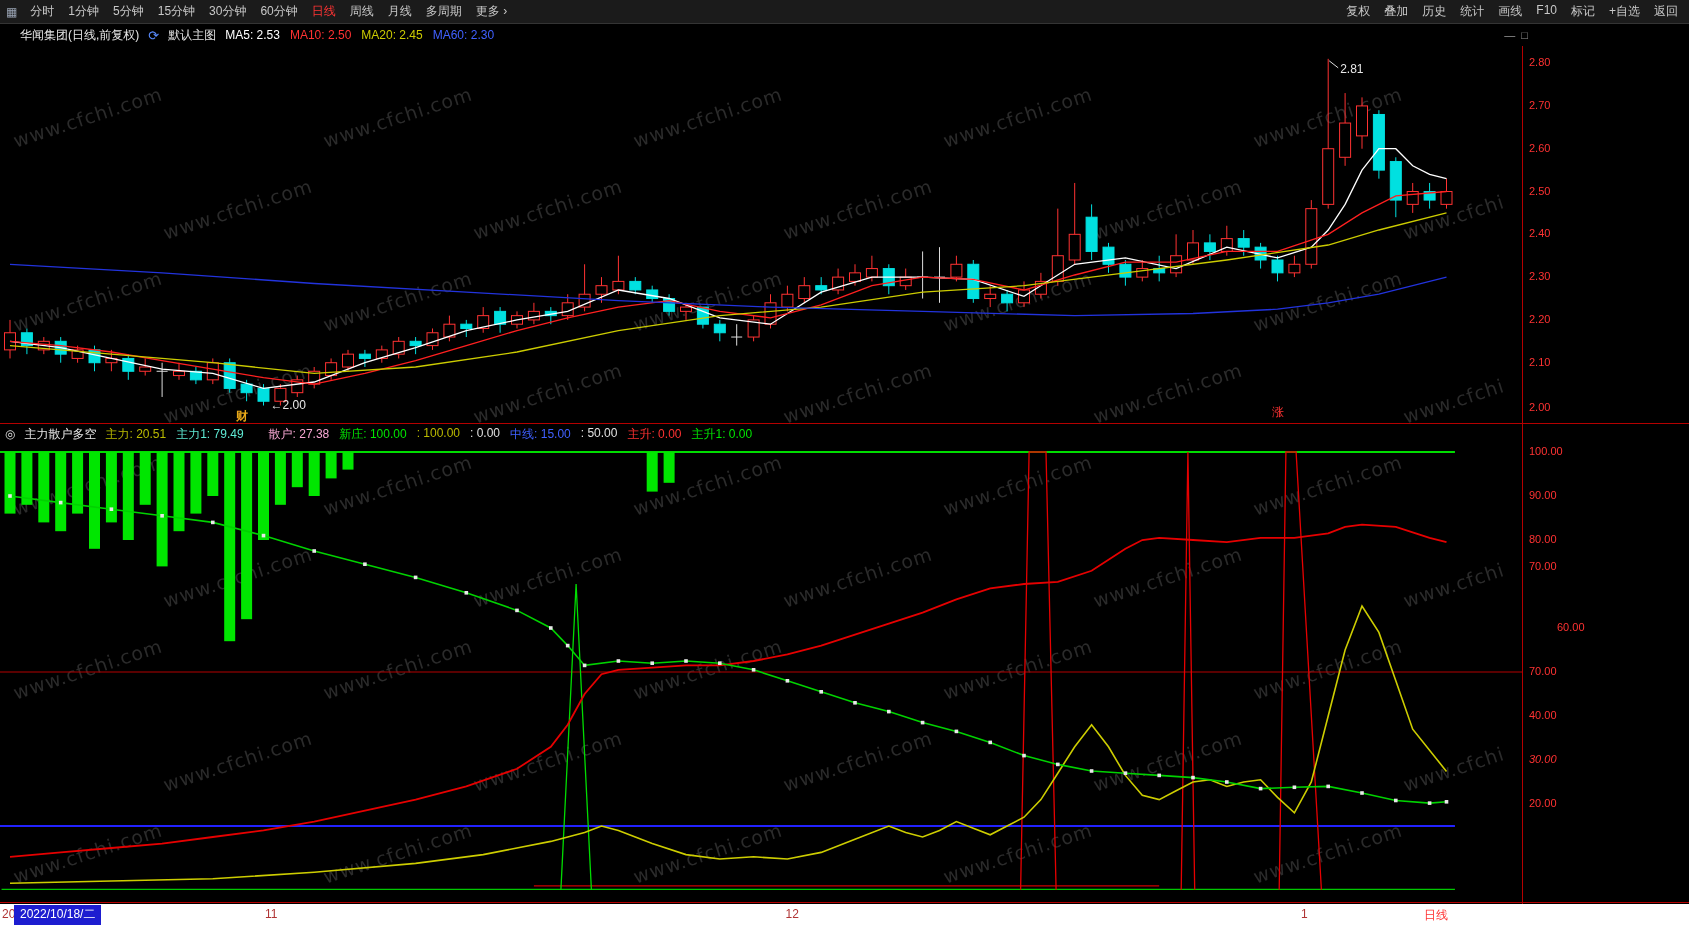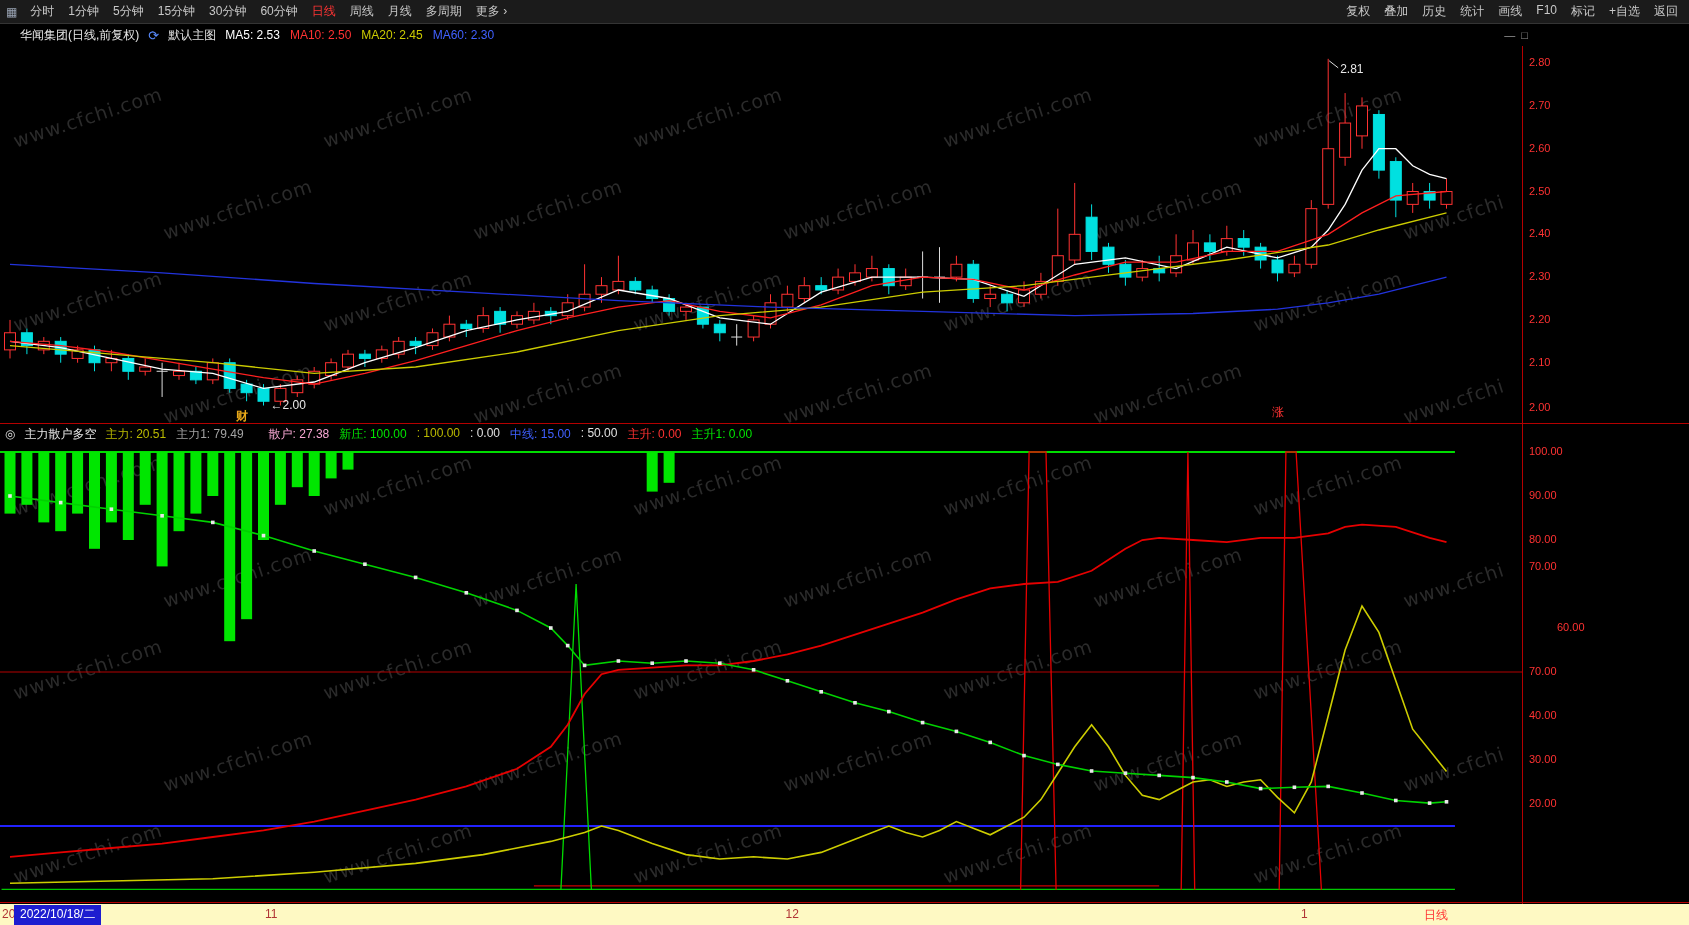--- a/index.html
+++ b/index.html
@@ -47,21 +47,21 @@
   .ind-title{ color:#e8e8e8; }
   .ind-val{ white-space:nowrap; }
   #ind-chart{ position:absolute; top:444px; left:0; width:1522px; height:458px; z-index:5; }
   svg{ display:block; }
   
   .hdiv{ position:absolute; left:0; width:1689px; height:1px; background:#b40000; z-index:25; }
   .vdiv{ position:absolute; left:1522px; top:46px; height:879px; width:1px; background:#b40000; z-index:25; }
   .ylab{ position:absolute; left:1529px; color:#ff3232; font-size:11px; z-index:26; }
   
   #bottom-bar{ position:absolute; top:904px; left:0; width:1689px; height:21px;
-    background:#fef9c3; font-size:12px; z-index:26; }
+    background:#ffffff; font-size:12px; z-index:26; }
   .date-frag{ position:absolute; left:2px; top:3px; color:#b03434; }
   .date-box{ position:absolute; left:14px; top:1px; background:#1d1dd0; color:#ffffff;
     padding:1px 6px 2px 6px; font-size:12px; }
   .tick{ position:absolute; top:3px; color:#b03434; }
   .period{ position:absolute; left:1424px; top:3px; color:#ff3232; }
 </style>
 </head>
 <body>
 
 <div class="menu-bar">
@@ -340,21 +340,21 @@
       <text x="236" y="374" fill="#e8a818" font-size="12" font-weight="bold">财</text>
       <text x="1272" y="370" fill="#ff3232" font-size="12">涨</text>
     </svg>
 </div>
 
 <div id="ind-header">
   <span class="ind-icon">◎</span>
   <span class="ind-title">主力散户多空</span>
   <span id="ind-values" style="display:flex;gap:10px;">
       <span class="ind-val" style="color: rgb(187, 187, 0);">主力: 20.51</span>
-      <span class="ind-val" style="color: #a3a3a3;">主力1: 79.49</span>
+      <span class="ind-val" style="color: #5eead4;">主力1: 79.49</span>
       <span class="ind-val" style="color: #f9a8d4; margin-left: 15px;">散户: 27.38</span>
       <span class="ind-val" style="color: rgb(0, 230, 0);">新庄: 100.00</span>
       <span class="ind-val" style="color: rgb(187, 187, 0);">: 100.00</span>
       <span class="ind-val" style="color: rgb(224, 224, 224);">: 0.00</span>
       <span class="ind-val" style="color: rgb(64, 96, 255);">中线: 15.00</span>
       <span class="ind-val" style="color: rgb(224, 224, 224);">: 50.00</span>
       <span class="ind-val" style="color: rgb(255, 50, 50);">主升: 0.00</span>
       <span class="ind-val" style="color: rgb(0, 230, 0);">主升1: 0.00</span>
     </span>
 </div>
@@ -452,21 +452,21 @@
     <div class="ylab" style="top: 312.92px;">2.20</div>
     <div class="ylab" style="top: 355.72px; text-align: center;">2.10</div>
     <div class="ylab" style="top: 401px;">2.00</div>
     <div class="ylab" style="top: 445px;">100.00</div>
     <div class="ylab" style="top: 489px;">90.00</div>
     <div class="ylab" style="top: 533px;">80.00</div>
     <div class="ylab" style="top: 560px;">70.00</div>
     <div class="ylab" style="top: 621px; margin-left: 28px;">60.00</div>
     <div class="ylab" style="top: 665px;">70.00</div>
     <div class="ylab" style="top: 709px;">40.00</div>
-    <div class="ylab" style="top: 753px;">30.00</div>
+    <div class="ylab" style="top: 753px; font-style: italic;">30.00</div>
     <div class="ylab" style="top: 797px;">20.00</div>
   </div>
 
 <div id="bottom-bar">
   <span class="date-frag">20</span>
   <span class="date-box">2022/10/18/二</span>
   <span id="bottom-ticks"><span class="tick" style="left: 264.95px;">11</span><span class="tick" style="left: 785.47px;">12</span><span class="tick" style="left: 1300.92px;">1</span></span>
   <span class="period">日线</span>
 </div>
 

